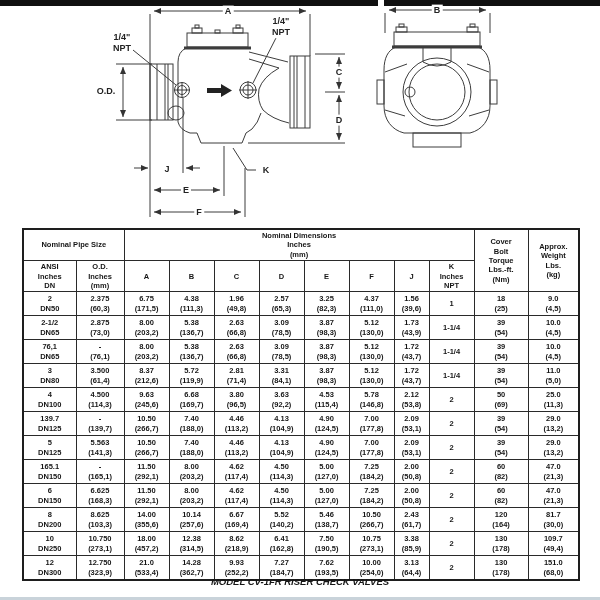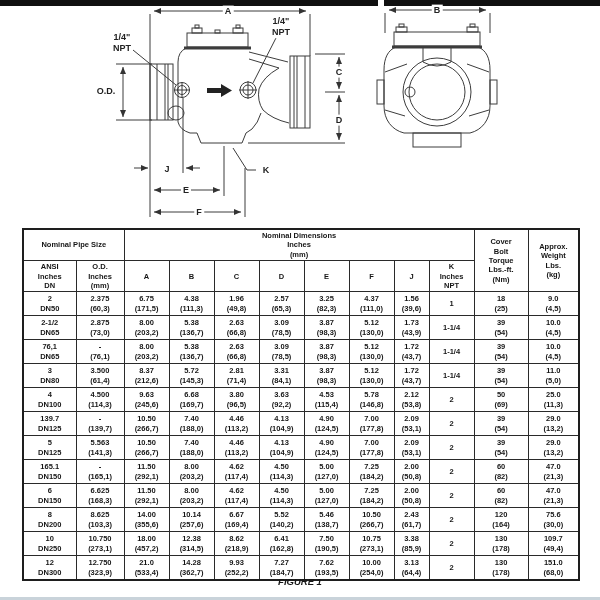--- a/index.html
+++ b/index.html
@@ -302,21 +302,21 @@
 (4,5)</td>
           </tr>
           <tr>
             <td>3
 DN80</td>
             <td>3.500
 (61,4)</td>
             <td>8.37
 (212,6)</td>
             <td>5.72
-(145,3)</td>
+(119,9)</td>
             <td>2.81
 (71,4)</td>
             <td>3.31
 (84,1)</td>
             <td>3.87
 (98,3)</td>
             <td>5.12
 (130,0)</td>
             <td>1.72
 (43,7)</td>
@@ -466,21 +466,21 @@
 (140,2)</td>
             <td>5.46
 (138,7)</td>
             <td>10.50
 (266,7)</td>
             <td>2.43
 (61,7)</td>
             <td>2</td>
             <td>120
 (164)</td>
-            <td>75.6
+            <td>81.7
 (30,0)</td>
           </tr>
           <tr>
             <td>10
 DN250</td>
             <td>10.750
 (273,1)</td>
             <td>18.00
 (457,2)</td>
             <td>12.38
@@ -524,19 +524,18 @@
             <td>130
 (178)</td>
             <td>151.0
 (68,0)</td>
           </tr>
         </tbody>
     </table>
   </div>
 
   <div class="caption">
-    <div>FIGURE 1</div>
     <div>MODEL CV-1FR RISER CHECK VALVES</div>
     
   </div>
 
   <div class="bottbar"></div>
 </div>
 
 </body></html>

